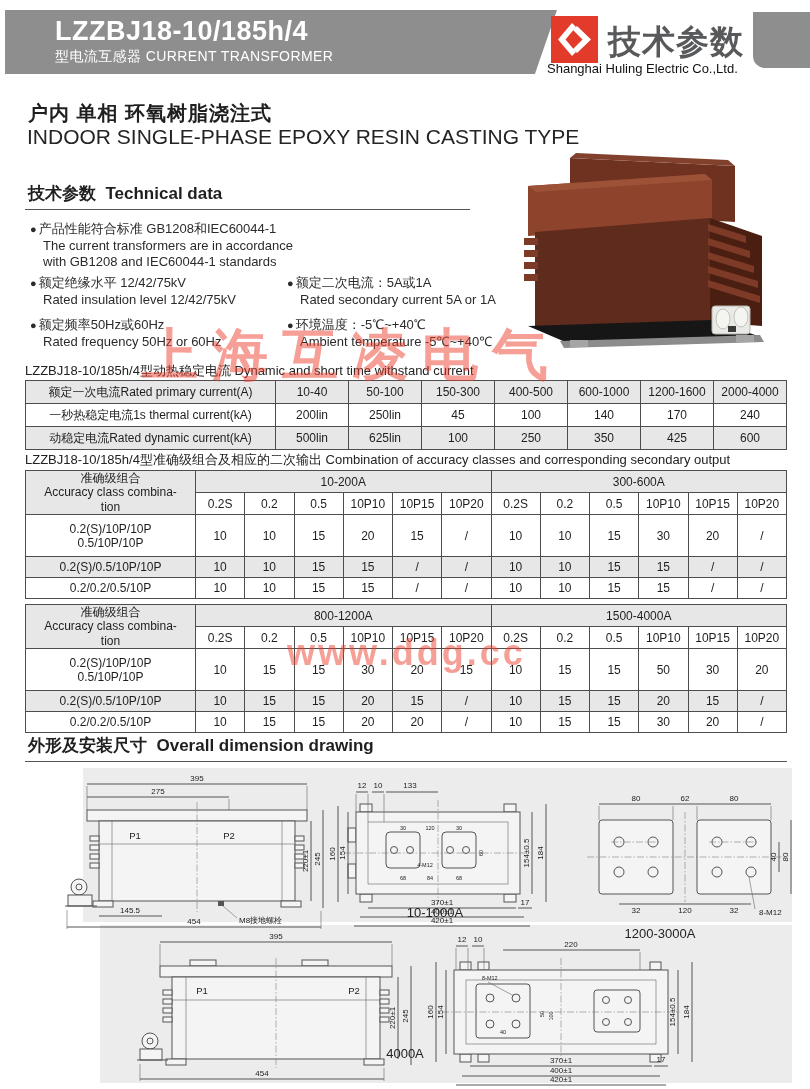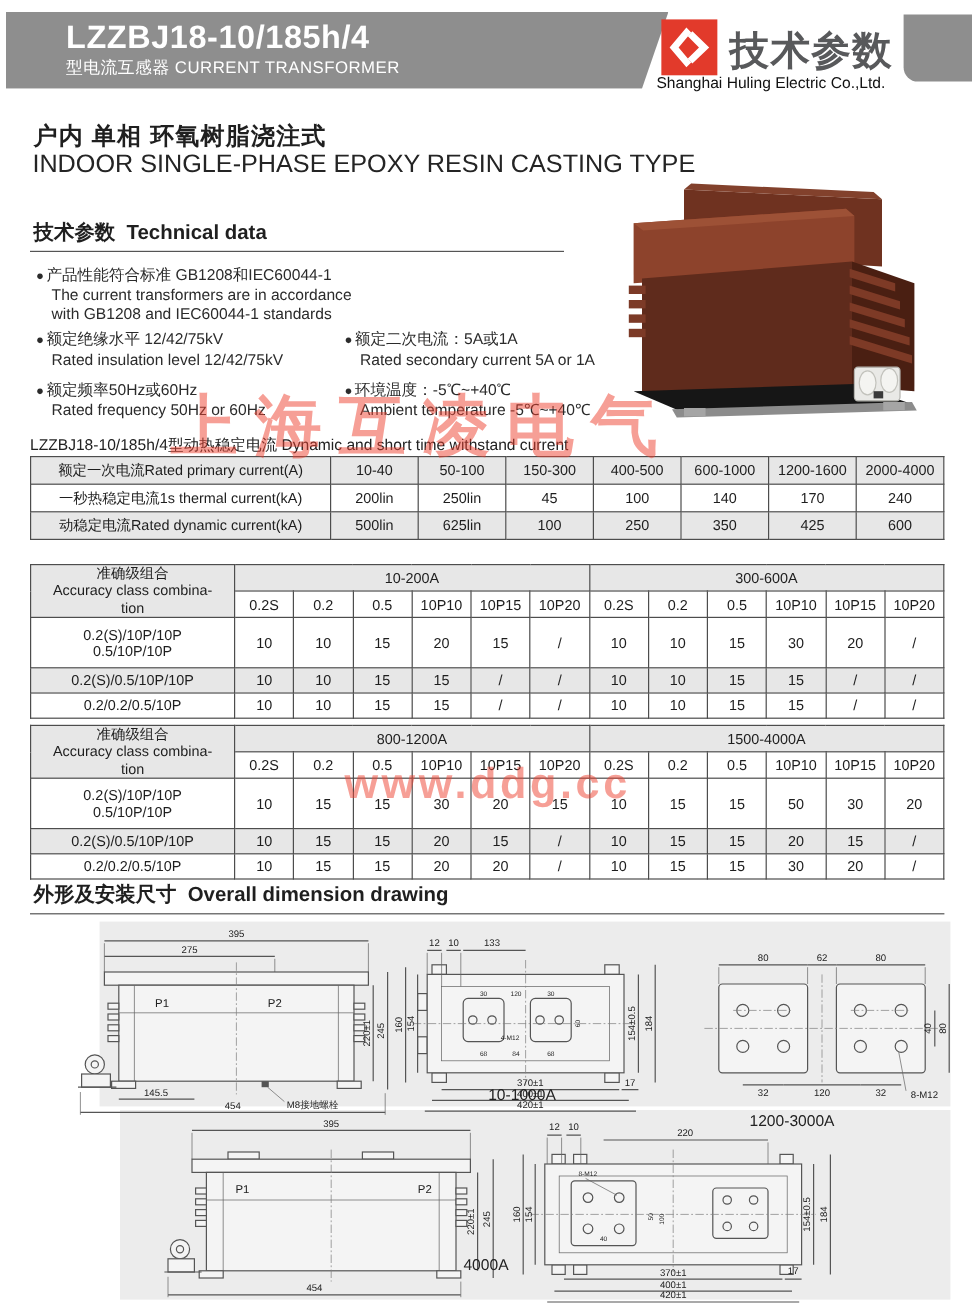--- a/index.html
+++ b/index.html
@@ -183,20 +183,21 @@
           <td>625lin</td>
           <td>100</td>
           <td>250</td>
           <td>350</td>
           <td>425</td>
           <td>600</td>
         </tr>
   </tbody>
     </table>
 
+  <div class="abs t-title" style="left:25px;top:451px">LZZBJ18-10/185h/4型准确级组合及相应的二次输出 Combination of accuracy classes and corresponding secondary output</div>
   <table class="abs data acc" style="left:25px;top:470px">
     <colgroup>
         <col class="c-corner">
         <col span="12">
       </colgroup>
     <tbody>
         <tr class="ghead">
       <th class="corner" rowspan="2">
         <div>准确级组合</div>
         <div>Accuracy class combina-</div>

